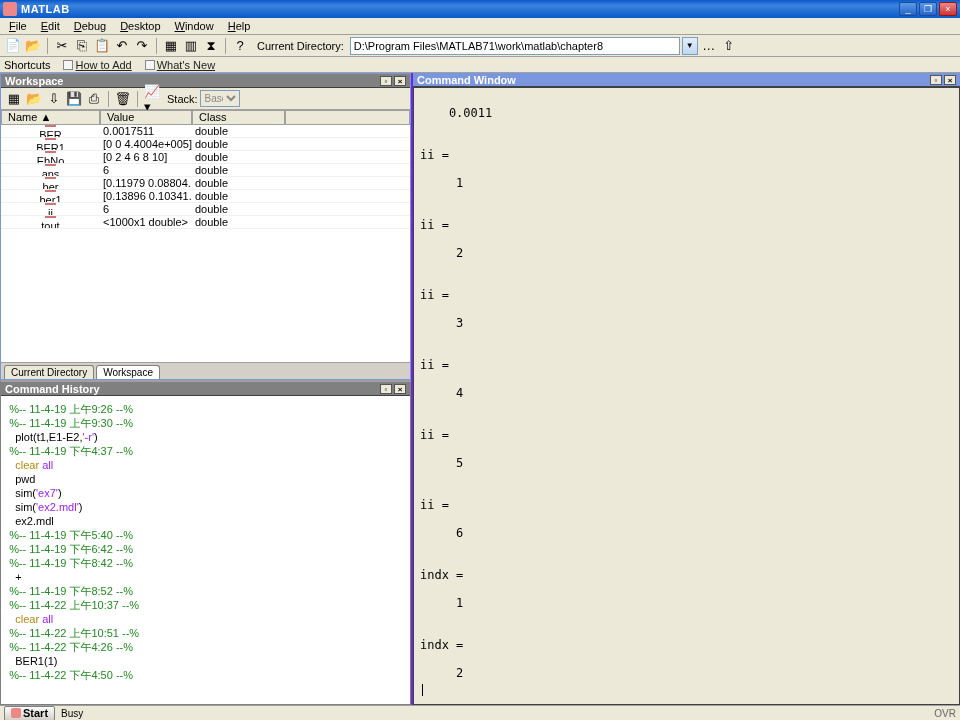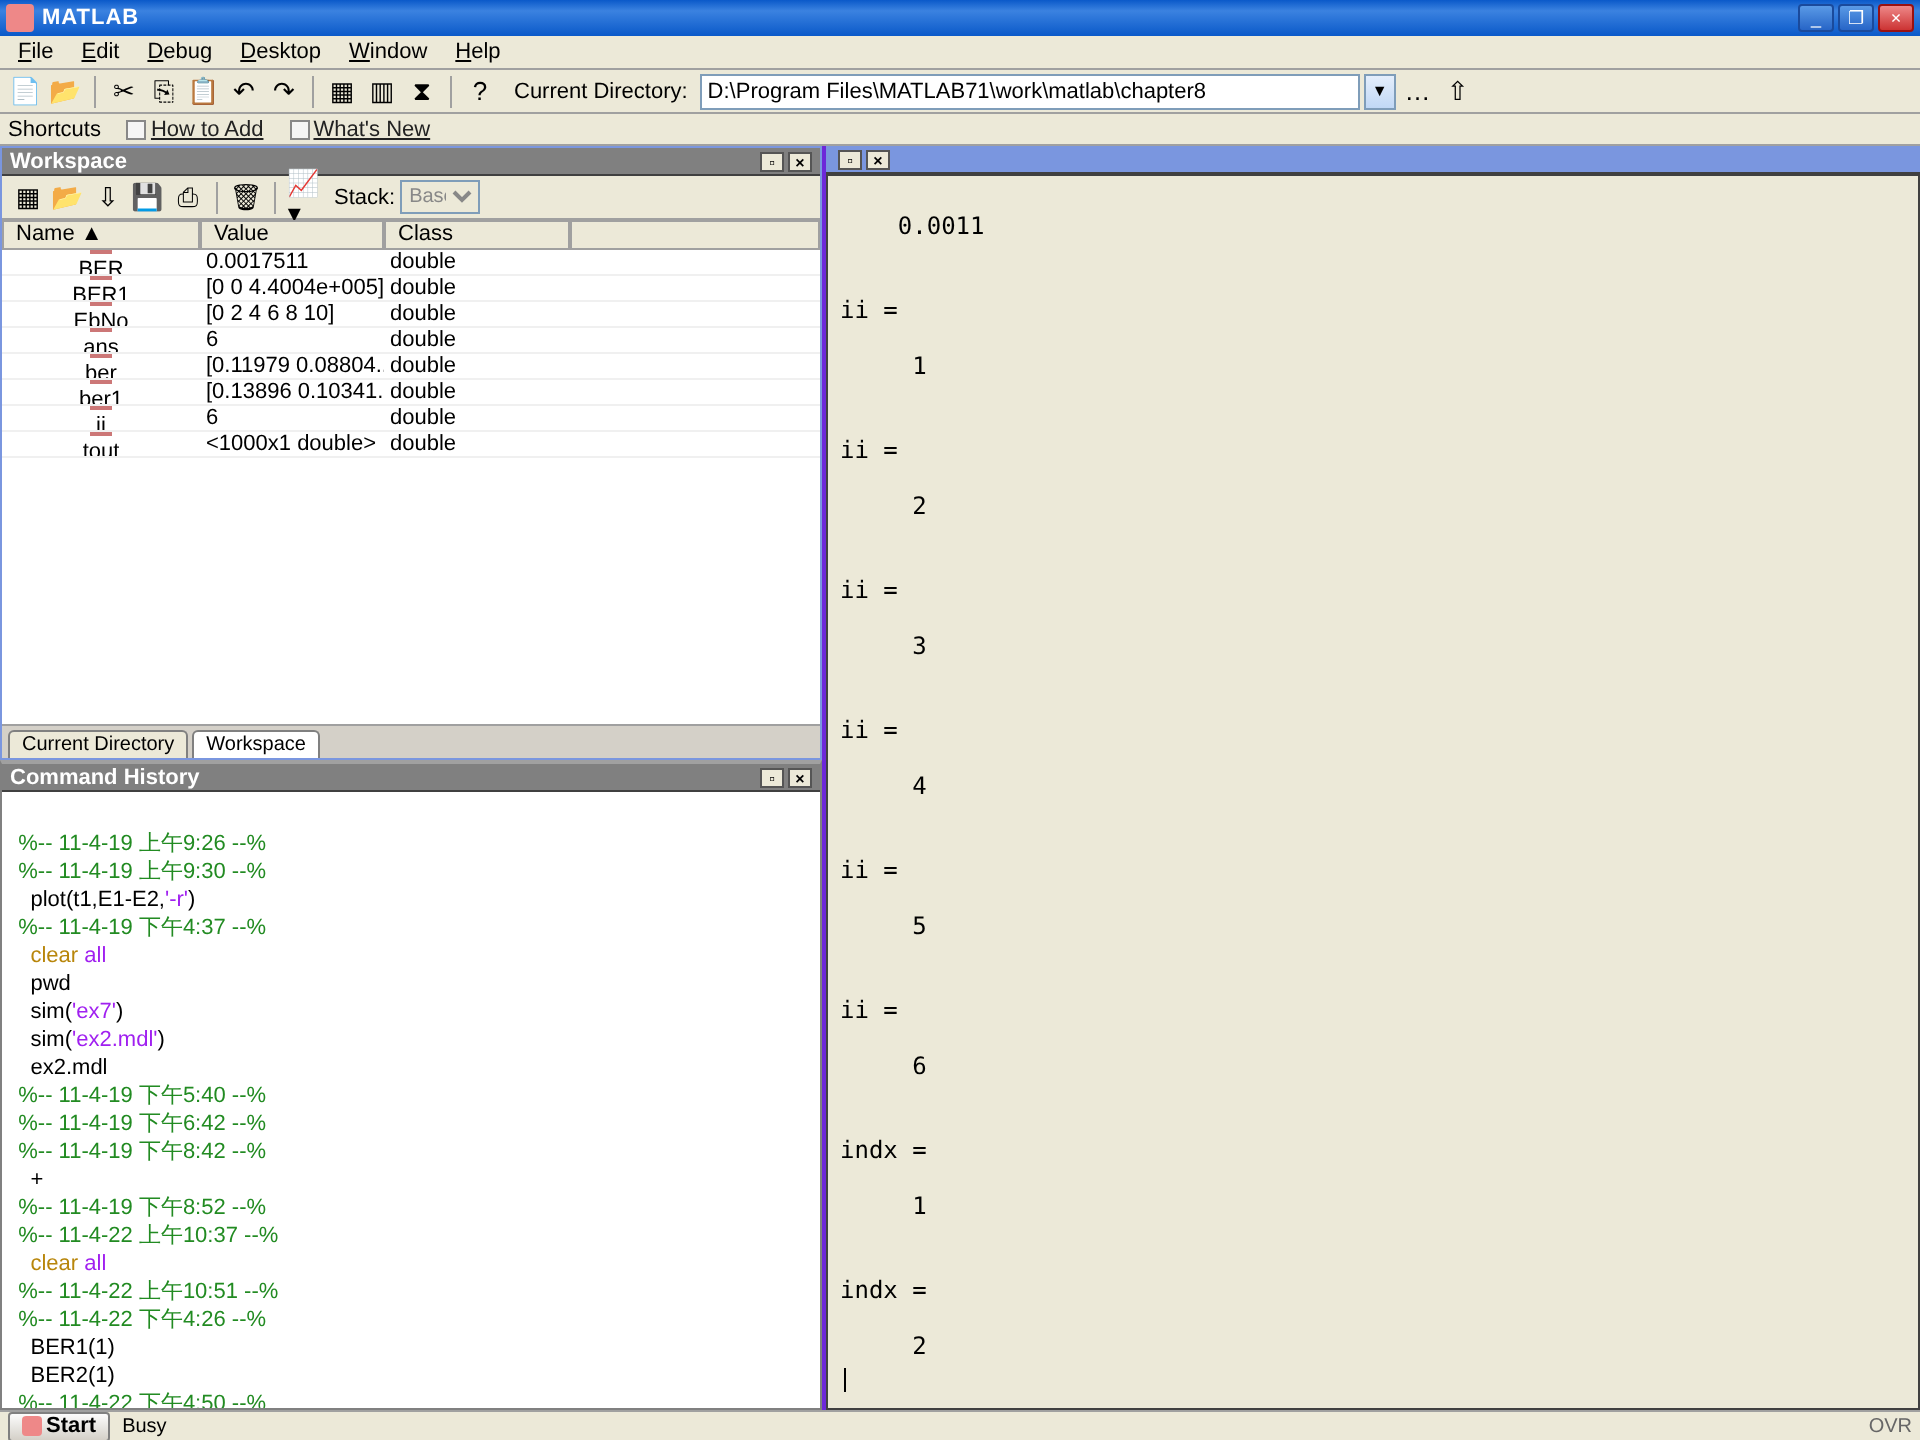--- a/index.html
+++ b/index.html
@@ -55,21 +55,21 @@
   .ws-value { width: 92px; }
   .ws-class { width: 93px; }
   
   .ws-tabs { height: 16px; display: flex; align-items: end; background: #d4d0c8; padding: 0 3px; gap: 2px; }
   .ws-tab { height: 14px; padding: 0 6px; background: #ece9d8; border: 1px solid #808080; border-bottom: none; border-radius: 3px 3px 0 0; cursor: pointer; font-size: 10px; line-height: 13px; }
   .ws-tab.active { background: #fff; font-weight: normal; }
   
   .workspace-panel { display: flex; flex-direction: column; flex: 1; border: 1px solid #7a96df; }
   
   .history-panel { display: flex; flex-direction: column; height: 325px; border: 1px solid #808080; border-top: 2px solid #a0a0a0; }
-  .hist-body { flex: 1; background: #fff; overflow: auto; font-family: "Courier New", monospace; font-size: 12px; line-height: 14px; padding: 19px 2px; }
+  .hist-body { flex: 1; background: #fff; overflow: auto; font-family: "Courier New", monospace; font-size: 12px; line-height: 14px; padding: 6px 2px; }
   .hist-line { white-space: pre; }
   .hist-green { color: #228b22; }
   .hist-purple { color: #a020f0; }
   .hist-orange { color: #b8860b; }
   .hist-black { color: #000; }
   .hist-string { color: #a020f0; }
   
   .cmd-body { flex: 1; background: #ece9d8; border: 1px solid #404040; overflow-y: scroll; position: relative; }
   .cmd-content { font-family: "Lucida Console", monospace; font-size: 12px; line-height: 14px; padding: 18px 6px; white-space: pre; color: #000; }
   .cmd-caret { position: absolute; width: 1px; height: 12px; background: #000; }
@@ -260,28 +260,28 @@
           <div class="hist-line">  <span class="hist-green">%-- 11-4-19 下午5:40 --%</span></div>
           <div class="hist-line">  <span class="hist-green">%-- 11-4-19 下午6:42 --%</span></div>
           <div class="hist-line">  <span class="hist-green">%-- 11-4-19 下午8:42 --%</span></div>
           <div class="hist-line">    <span class="hist-black">+</span></div>
           <div class="hist-line">  <span class="hist-green">%-- 11-4-19 下午8:52 --%</span></div>
           <div class="hist-line">  <span class="hist-green">%-- 11-4-22 上午10:37 --%</span></div>
           <div class="hist-line">    <span class="hist-orange">clear </span><span class="hist-purple">all</span></div>
           <div class="hist-line">  <span class="hist-green">%-- 11-4-22 上午10:51 --%</span></div>
           <div class="hist-line">  <span class="hist-green">%-- 11-4-22 下午4:26 --%</span></div>
           <div class="hist-line">    <span class="hist-black">BER1(1)</span></div>
-          <div class="hist-line">    <span class="hist-black">BER2(1)</span></div>
           <div class="hist-line">  <span class="hist-green">%-- 11-4-22 下午4:50 --%</span></div>
         </div>
     </div>
   </div>
 
   <div class="right-col">
     <div class="panel-title">
+      <span class="panel-title-text">Command Window</span>
       <span class="panel-title-btn">▫</span>
       <span class="panel-title-btn">×</span>
     </div>
     <div class="cmd-body">
       <div class="cmd-content">    0.0011
 
 
 ii =
 
      1

